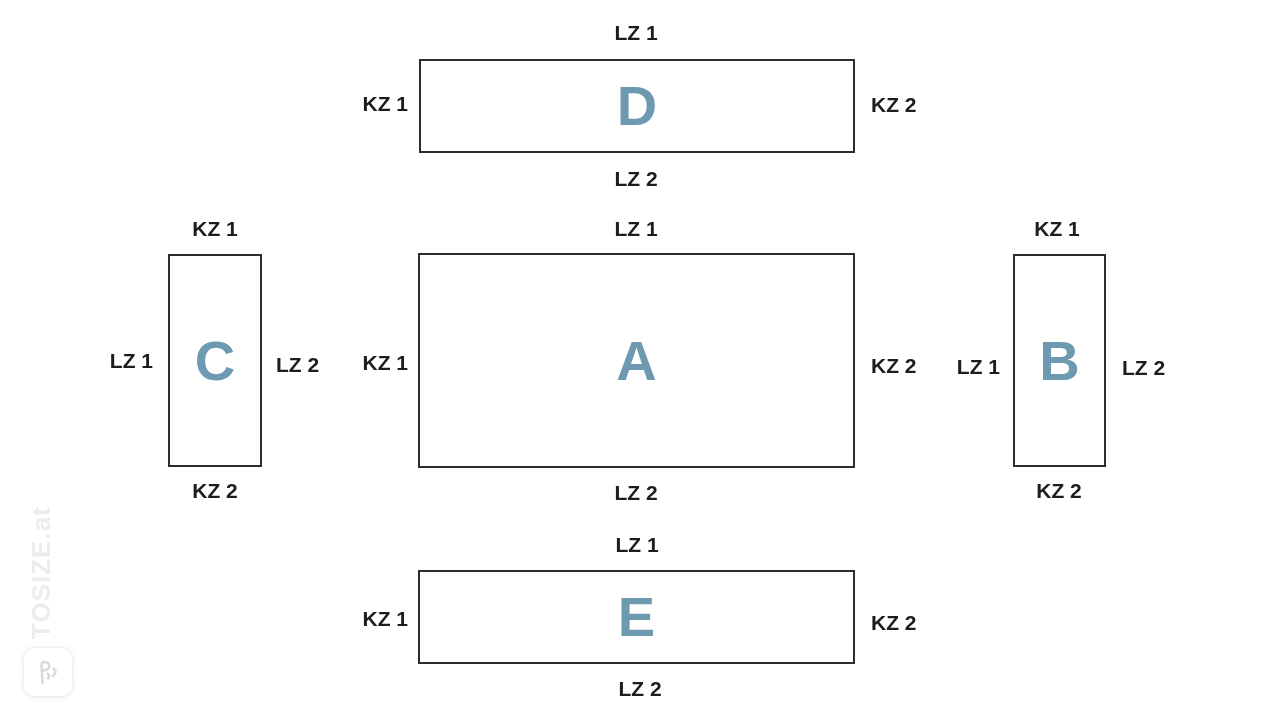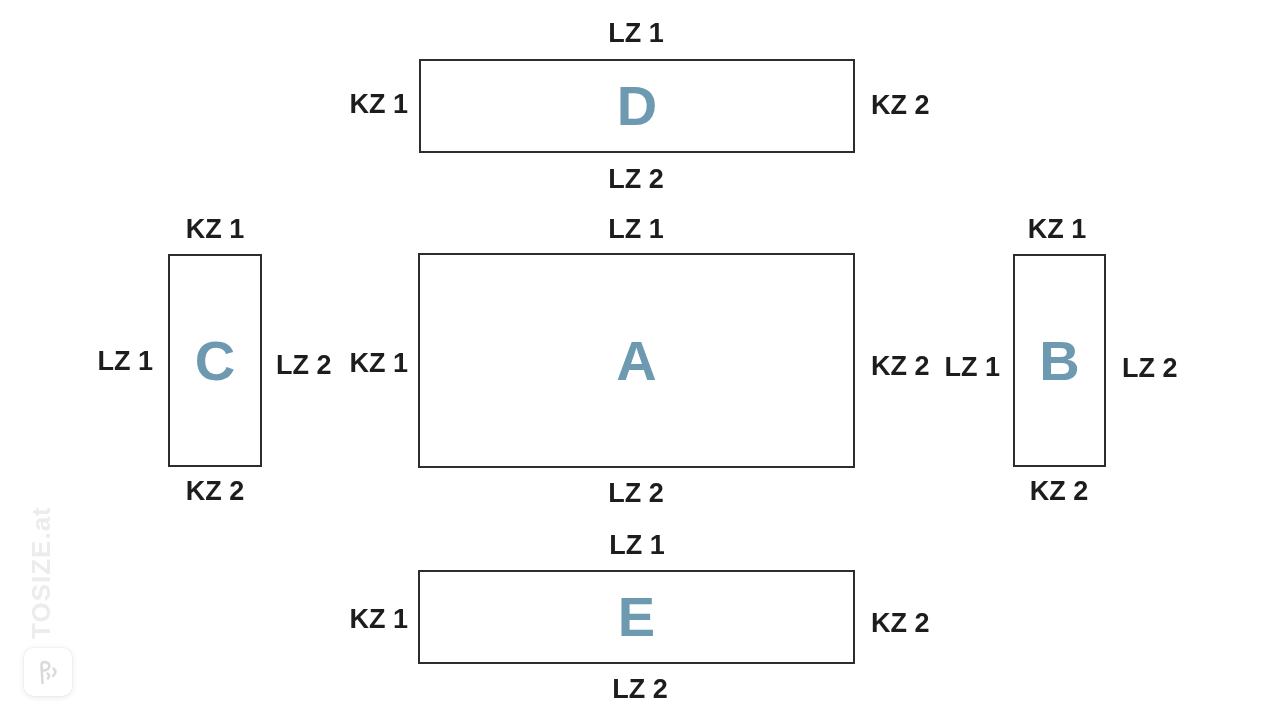--- a/index.html
+++ b/index.html
@@ -26,21 +26,21 @@
     font-weight: 700;
     font-size: 56px;
     color: #6d9ab0;
     line-height: 1;
   }
 
   
   .lbl {
     position: absolute;
     font-weight: 700;
-    font-size: 27px;
+    font-size: 21px;
     color: #1d1d1d;
     width: 90px;
     height: 24px;
     line-height: 24px;
     white-space: nowrap;
   }
   .lbl.center { text-align: center; }
   .lbl.right  { text-align: right; width: 70px; }
   .lbl.left   { text-align: left; }
 

